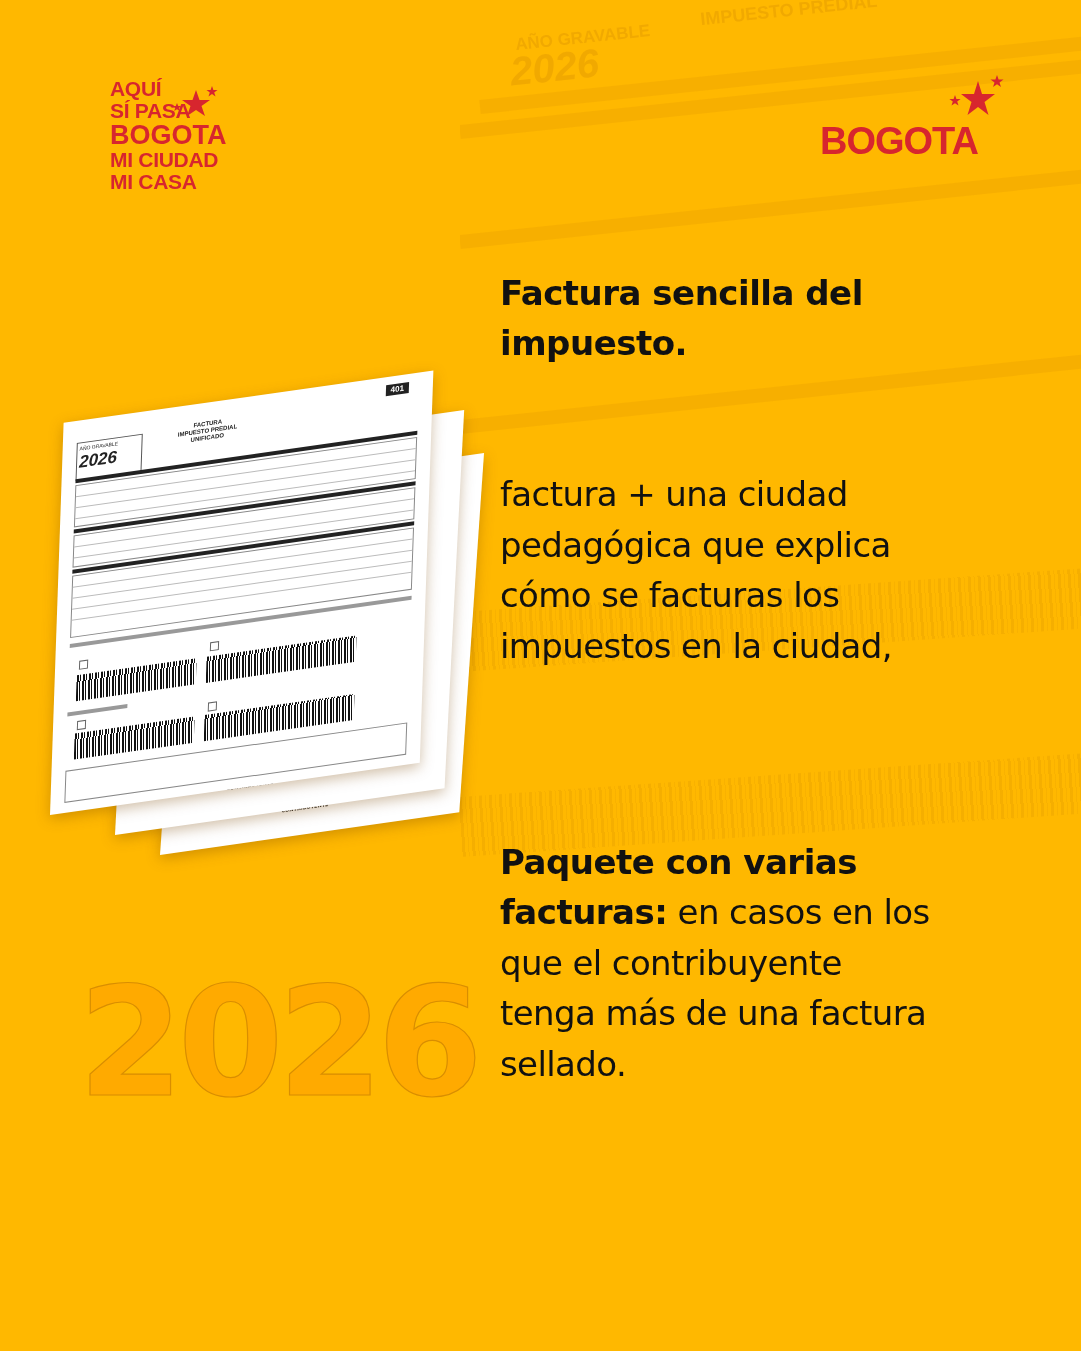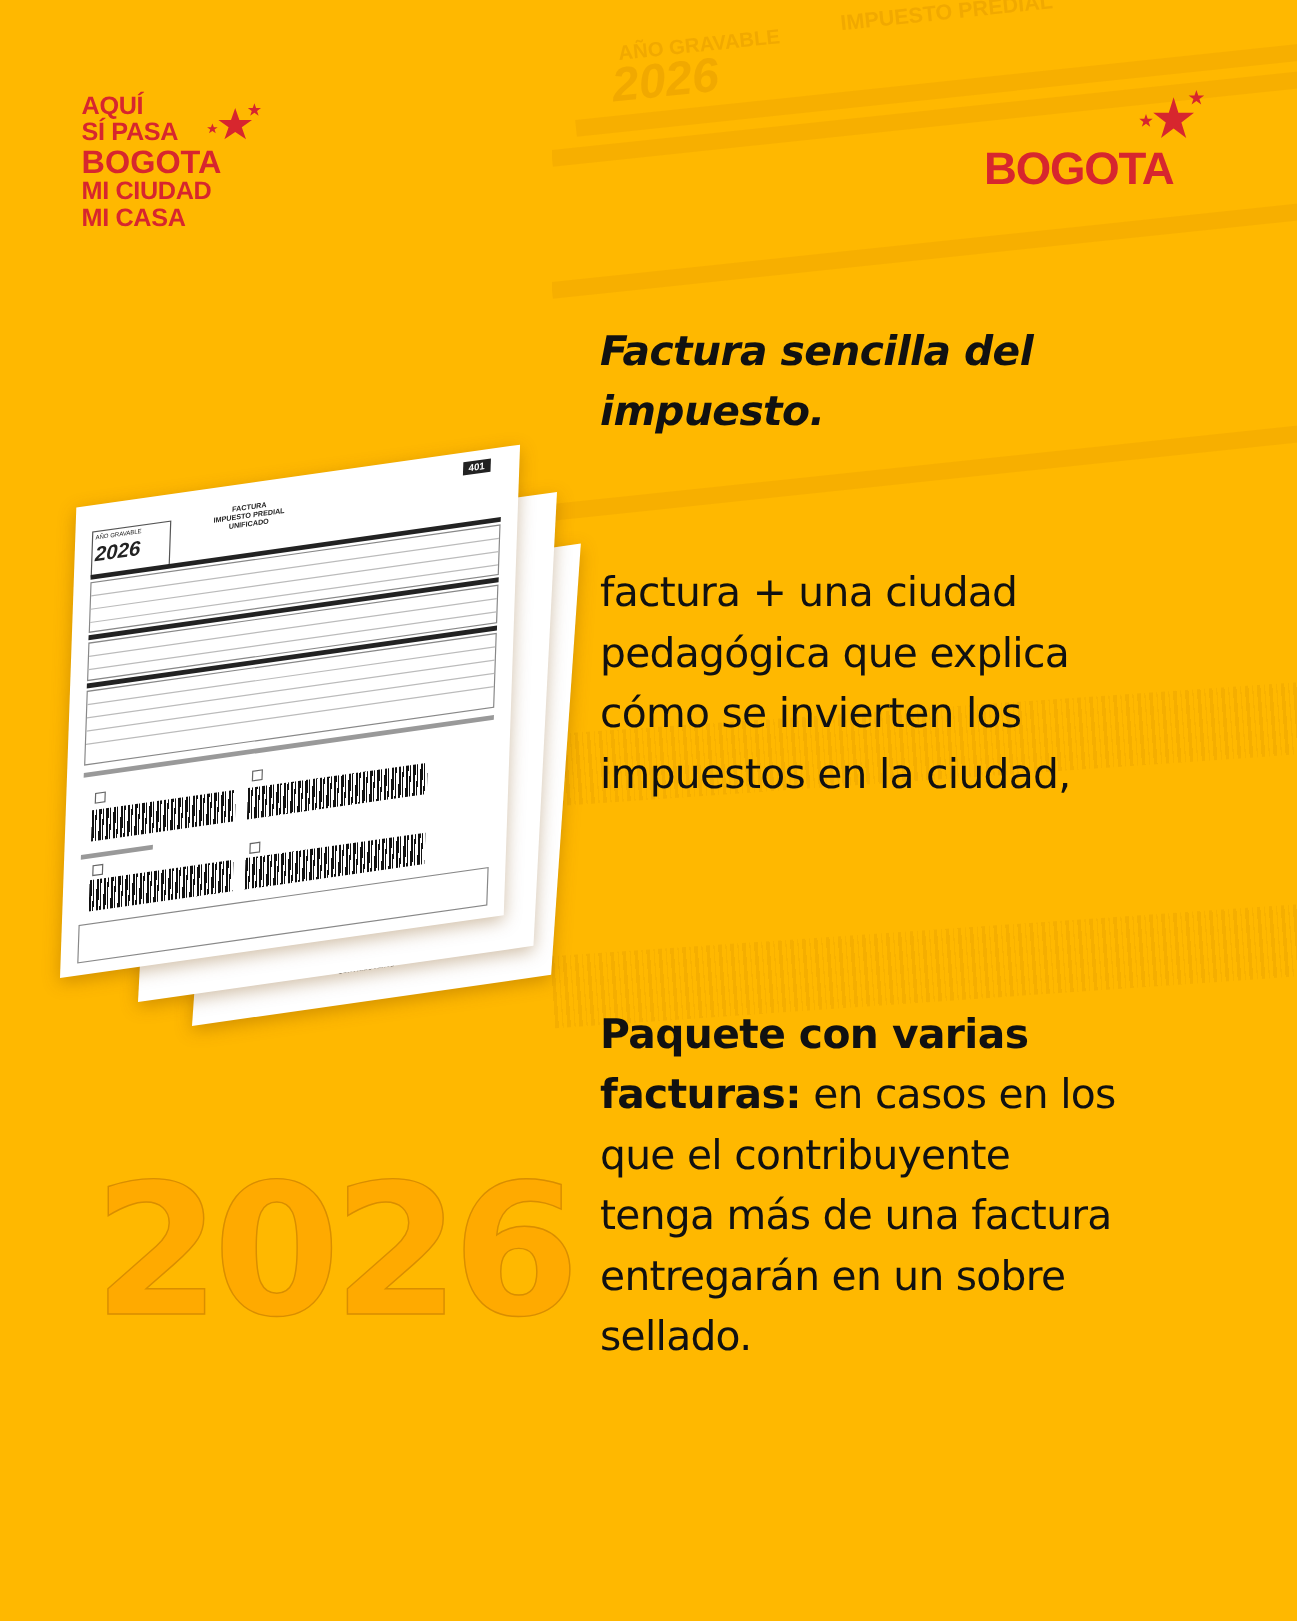--- a/index.html
+++ b/index.html
@@ -28,21 +28,21 @@
     transform: rotate(-4deg);
   }
 
   
   .logo-left {
     position: absolute; left: 68px; top: 78px;
     color: #D7262E; font-family: "Liberation Sans", sans-serif;
     font-weight: bold; line-height: 22px; font-size: 21px; letter-spacing: -0.3px;
   }
   .logo-left .big { font-size: 27px; line-height: 27px; letter-spacing: 0px; }
-  .logo-left .row { display: block; white-space: nowrap; }
+  .logo-left .row { display: block; white-space: nowrap; margin-left: 42px; }
 
   .logo-right {
     position: absolute; left: 820px; top: 75px; width: 190px; height: 95px;
   }
   .logo-right .word {
     position: absolute; left: 0; top: 45px;
     font-family: "Liberation Sans", sans-serif; font-weight: bold;
     font-size: 38px; color: #D7262E; letter-spacing: -1px;
   }
 
@@ -52,21 +52,21 @@
   }
   .h-bold {
     font-family: "DejaVu Sans", sans-serif; font-weight: bold;
     font-size: 34px; line-height: 50px; letter-spacing: -0.5px;
   }
   .p-light {
     font-family: "DejaVu Sans", sans-serif; font-weight: normal;
     font-size: 34px; line-height: 50.5px; letter-spacing: -0.6px;
   }
   .section { margin: 0; }
-  .sec1 { position: absolute; top: 0; font-style: italic; }
+  .sec1 { position: absolute; top: 0; }
   .sec2 { position: absolute; top: 201px; }
   .sec3 { position: absolute; top: 553px; margin-top: 16px; }
   .inline-bold { font-weight: bold; letter-spacing: -0.5px; }
 
   
   .doc-stack { position: absolute; left: 40px; top: 390px; width: 420px; height: 500px; }
   .sheet {
     position: absolute; background: #fff;
     box-shadow: 0 4px 14px rgba(120,70,0,0.35);
     transform-origin: left bottom;
@@ -194,25 +194,24 @@
 
 <div class="content">
   <div class="section sec1">
     <div class="h-bold">Factura sencilla del</div>
     <div class="h-bold">impuesto.</div>
   </div>
 
   <div class="section sec2">
     <div class="p-light">factura + una ciudad</div>
     <div class="p-light">pedagógica que explica</div>
-    <div class="p-light">cómo se invierten los</div>
+    <div class="p-light">cómo se facturas los</div>
     <div class="p-light">impuestos en la ciudad,</div>
   </div>
 
   <div class="section sec3">
     <div class="h-bold">Paquete con varias</div>
     <div class="p-light"><span class="inline-bold">facturas:</span><span> en casos en los</span></div>
     <div class="p-light">que el contribuyente</div>
     <div class="p-light">tenga más de una factura</div>
-    <div class="p-light">entregarán en un sobre</div>
     <div class="p-light">sellado.</div>
   </div>
 </div>
 
 </body></html>

